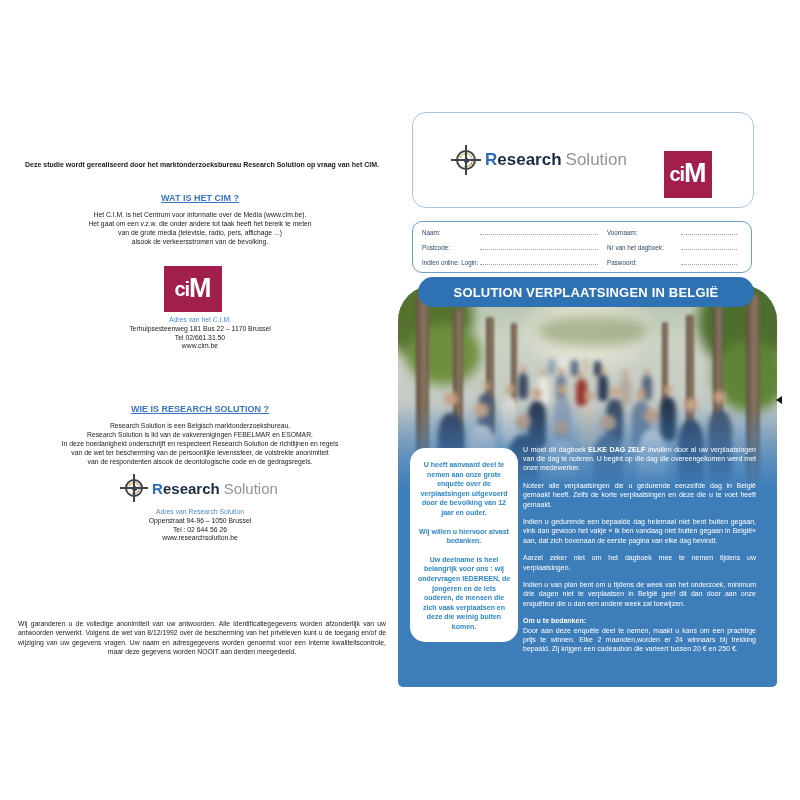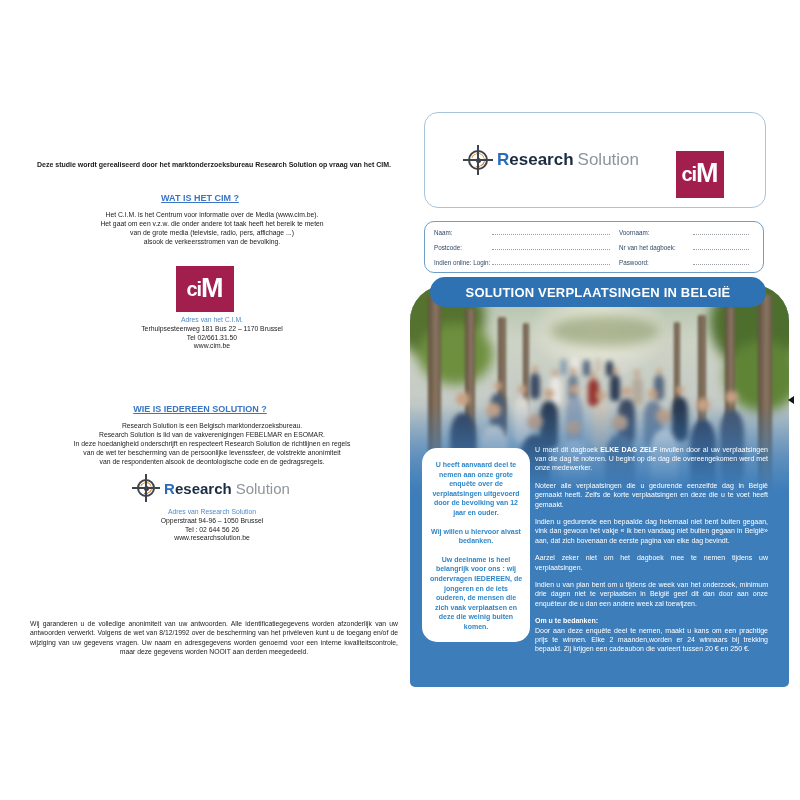--- a/index.html
+++ b/index.html
@@ -1,18 +1,18 @@
 <!DOCTYPE html>
 <html style="--banner-blue: #2e72b4; --panel-blue: #3d7dba; --cim-red: #a21e4d; --heading-blue: #3a75c4; --address-blue: #4f8ccd; --box-text-blue: #2f87c9; --rs-navy: #1b2c42; --rs-blue: #2b6cb8; --rs-gray: #8e959d; --form-label: #2f4a66;"><head>
 <meta charset="utf-8">
 <style>
   html,body{margin:0;padding:0;background:#fff;}
   body{width:800px;height:800px;position:relative;overflow:hidden;
        font-family:"Liberation Sans","DejaVu Sans",sans-serif;color:#1a1a1a;}
-  .abs{position:absolute;margin-left:12px;}
+  .abs{position:absolute;}
 
   
   .intro{left:18px;top:153px;width:368px;font-size:7px;font-weight:700;text-align:center;line-height:9px;}
   .heading{left:0;width:400px;text-align:center;font-size:9px;font-weight:700;
            color:var(--heading-blue,#3a75c4);text-decoration:underline;margin:0;}
   .h-cim{top:193px;}
   .h-rs{top:404px;}
   .body-lines{left:0;width:400px;text-align:center;font-size:6.8px;line-height:9px;color:#222;}
   .cim-body{top:210px;}
   .rs-body{top:421px;}
@@ -122,21 +122,21 @@
 
   <div class="abs addr cim-addr">
     <div class="addr-title">Adres van het C.I.M.</div>
     <div>
         <div>Terhulpsesteenweg 181 Bus 22 – 1170 Brussel</div>
         <div>Tel  02/661.31.50</div>
         <div>www.cim.be</div>
       </div>
   </div>
 
-  <h2 class="abs heading h-rs">WIE IS IEDEREEN SOLUTION ?</h2>
+  <h2 class="abs heading h-rs">WIE IS RESEARCH SOLUTION ?</h2>
   <div class="abs body-lines rs-body">
       <div>Research Solution is een Belgisch marktonderzoeksbureau.</div>
       <div>Research Solution is lid van de vakverenigingen  FEBELMAR en ESOMAR.</div>
       <div>In deze hoedanigheid onderschrijft en respecteert Research Solution de richtlijnen en regels</div>
       <div>van de wet ter bescherming van de persoonlijke levenssfeer, de volstrekte anonimiteit</div>
       <div>van de respondenten alsook de deontologische code en de gedragsregels.</div>
     </div>
 
   <div class="abs rs-logo rs-logo-left">
     <span class="rs-icon">

